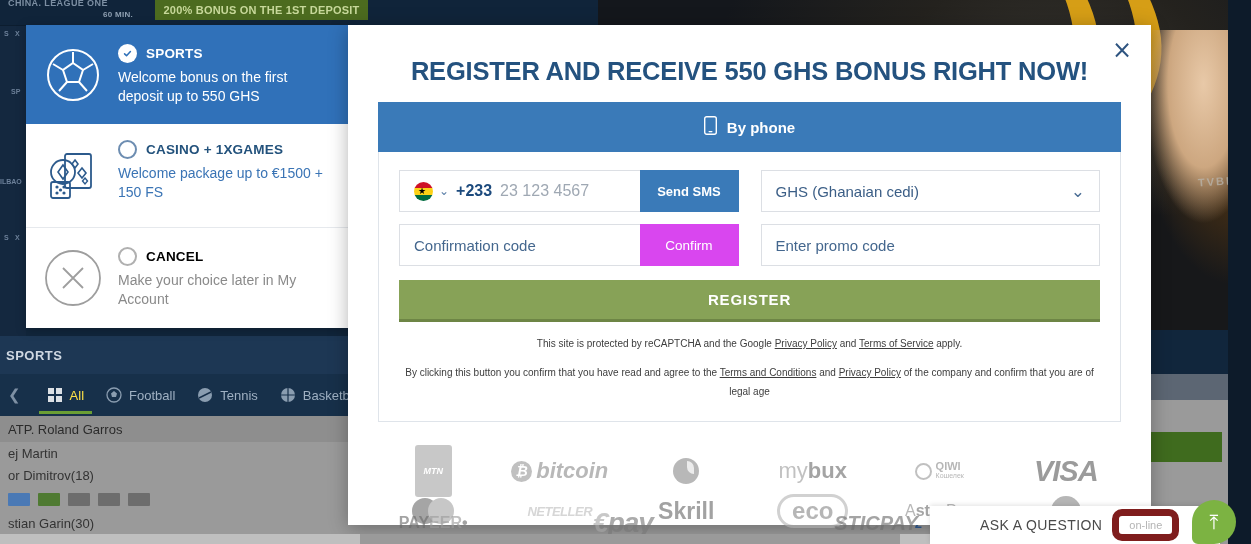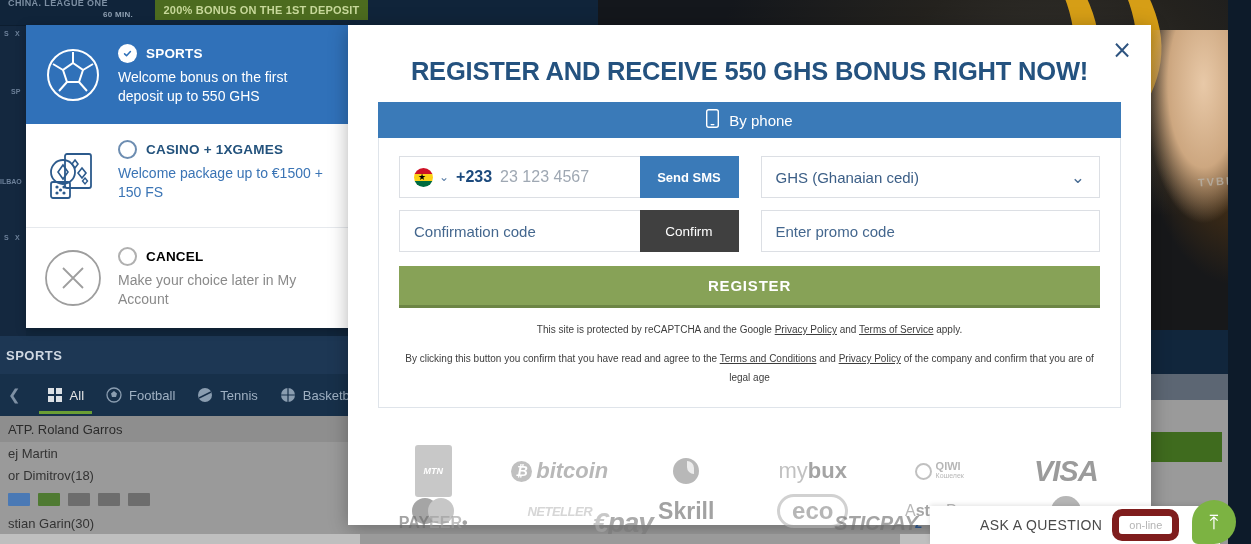--- a/index.html
+++ b/index.html
@@ -82,21 +82,21 @@
     background: #1d3754; color: #cfd8e2;
     display: flex; align-items: center; padding-left: 6px;
     font-size: 13px; font-weight: bold; letter-spacing: .5px;
   }
   .bg-sporttabs {
     position: absolute; left: 0; top: 374px; width: 1060px; height: 42px;
     background: #17304a; display: flex; align-items: center; gap: 22px;
     padding-left: 4px; color: #9fb0c2; font-size: 13px;
   }
   .bg-sporttabs .tab { display: flex; align-items: center; gap: 7px; position: relative; }
-  .bg-sporttabs .tab.active { color: #e5e5e5; }
+  .bg-sporttabs .tab.active { color: #fde047; }
   .bg-sporttabs .tab.active:after {
     content: ""; position: absolute; left: -8px; right: -8px; bottom: -11px;
     height: 3px; background: #6a9e34;
   }
   .sp-ico { width: 16px; height: 16px; display: inline-block; opacity: .85; }
 
   .bg-eventhdr {
     position: absolute; left: 0; top: 416px; width: 1060px; height: 26px;
     background: #8e8e8e; color: #2b2b2b; font-size: 13px;
     display: flex; align-items: center; justify-content: space-between;
@@ -158,21 +158,21 @@
     display: flex; align-items: center; justify-content: center;
     color: #2e5480; font-size: 24px; cursor: pointer; line-height: 1;
     font-family: "DejaVu Sans", sans-serif;
   }
   .modal-title {
     text-align: center; padding: 32px 40px 16px; color: #24527f;
     font-size: 25.5px; font-weight: bold; letter-spacing: -.2px;
   }
   .form-wrap { padding: 0 30px; }
 
-  .tabs { display: flex; height: 36px; }
+  .tabs { display: flex; height: 50px; font-weight: bold; }
   .tab-btn {
     flex: 1; display: flex; align-items: center; justify-content: center; gap: 10px;
     font-size: 15px; cursor: pointer;
   }
   .tab-btn.active { background: #3a7ab8; color: #fff; }
   .tab-btn.inactive { background: #dde8f3; color: #4a84bd; }
 
   .panel {
     border: 1px solid #dfe4ea; border-top: none; padding: 18px 20px 20px;
   }
@@ -182,21 +182,21 @@
   .field {
     flex: 1; height: 42px; border: 1px solid #dcdfe4; display: flex; align-items: center;
     padding: 0 14px; font-size: 15px; color: #3b5e86; background: #fff;
   }
   .field.with-btn { border-right: none; }
   .fieldbtn {
     width: 99px; height: 42px; border: none; color: #fff; font-size: 13px;
     font-weight: bold; cursor: pointer; font-family: "Liberation Sans", sans-serif;
   }
   .fieldbtn.primary { background: #3a7ab8; }
-  .fieldbtn.muted { background: #404040; font-weight: normal; font-size: 13.5px; }
+  .fieldbtn.muted { background: #d946ef; font-weight: normal; font-size: 13.5px; }
 
   .flag {
     width: 19px; height: 19px; border-radius: 50%; flex: 0 0 19px; overflow: hidden;
     background: linear-gradient(180deg,#ce1126 0%,#ce1126 33%,#fcd116 33%,#fcd116 66%,#006b3f 66%,#006b3f 100%);
     position: relative; margin-right: 4px;
   }
   .flag .star { position: absolute; left: 4px; top: 5px; color: #000; font-size: 9px; line-height: 9px; }
   .chev { color: #5b7fa8; font-size: 12px; margin: 0 7px 0 2px; font-family: "DejaVu Sans", sans-serif; }
   .dialcode { font-weight: bold; color: #1c4a7d; font-size: 16px; margin-right: 8px; }
   .ph-placeholder { color: #9fa8b3; font-size: 16px; }

